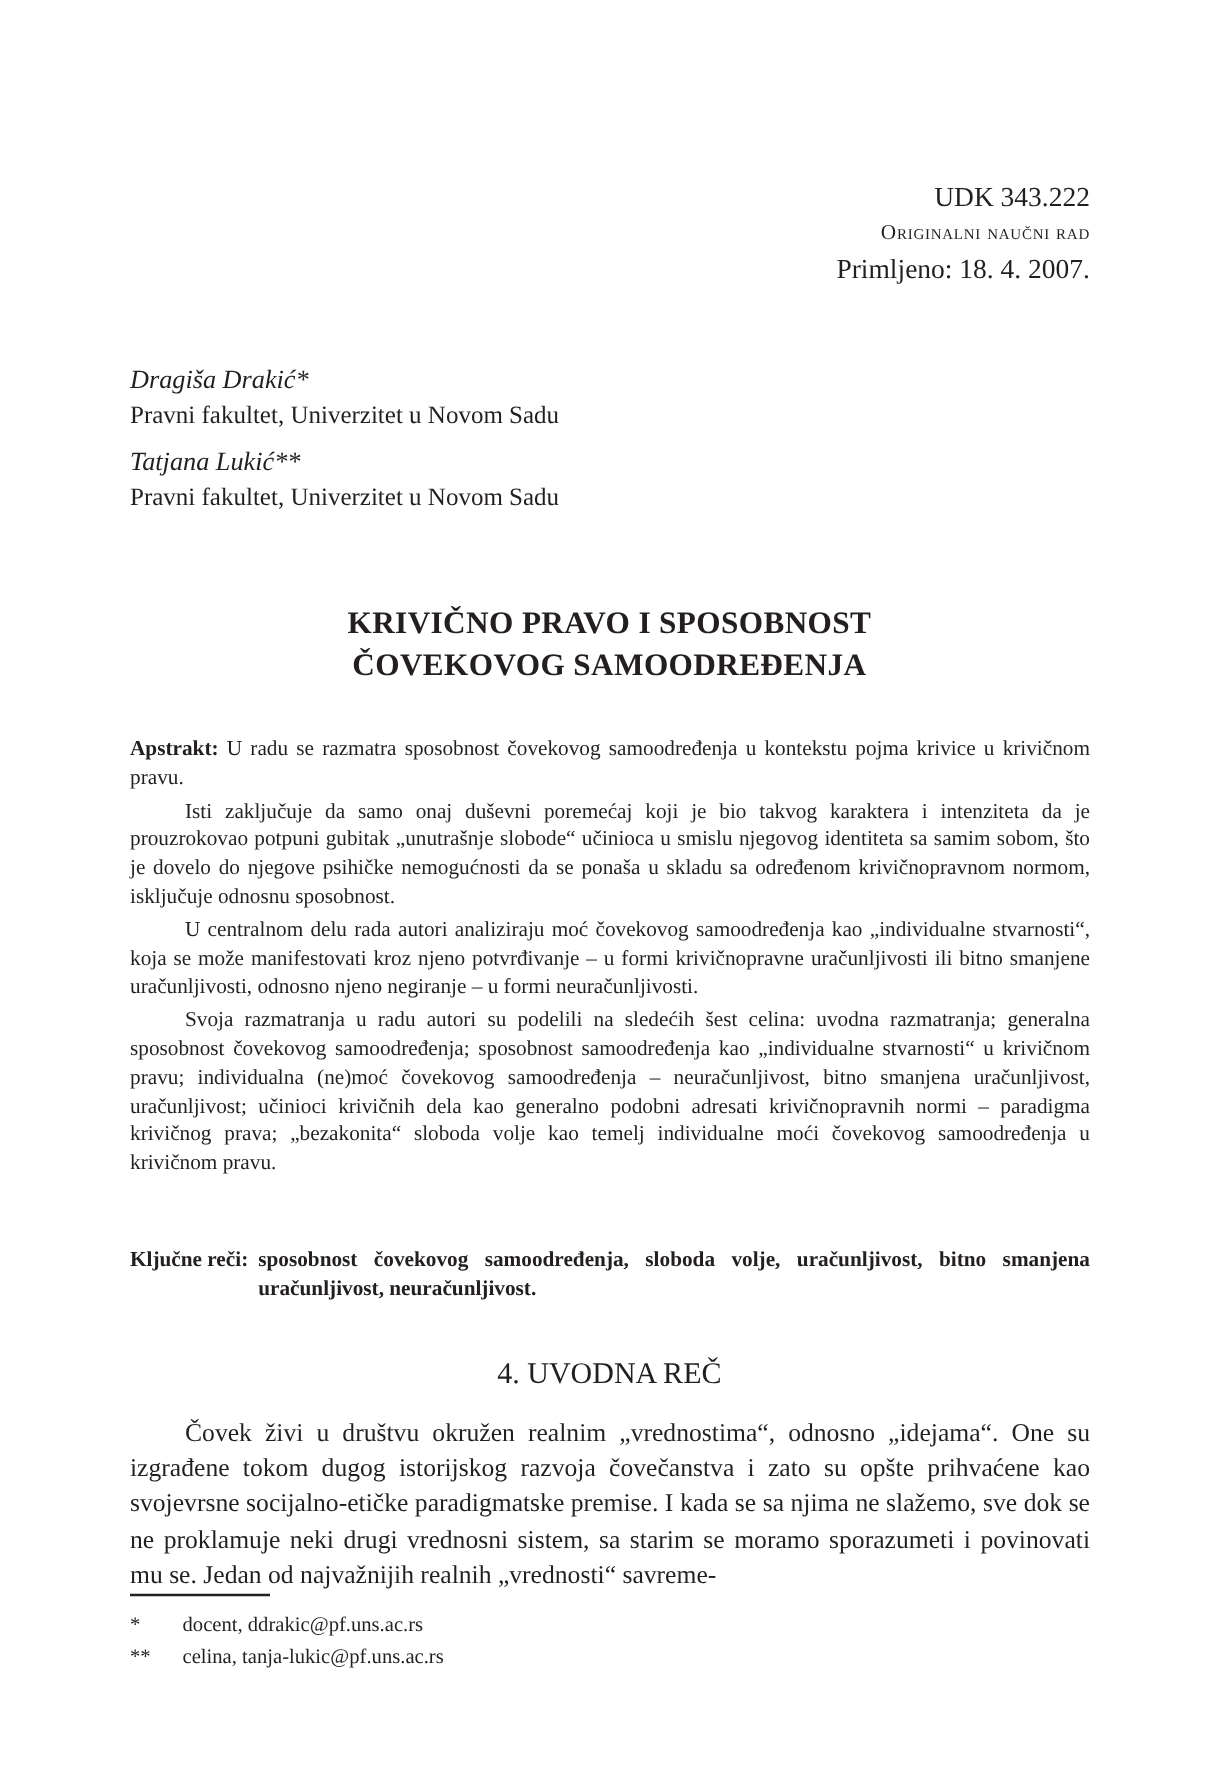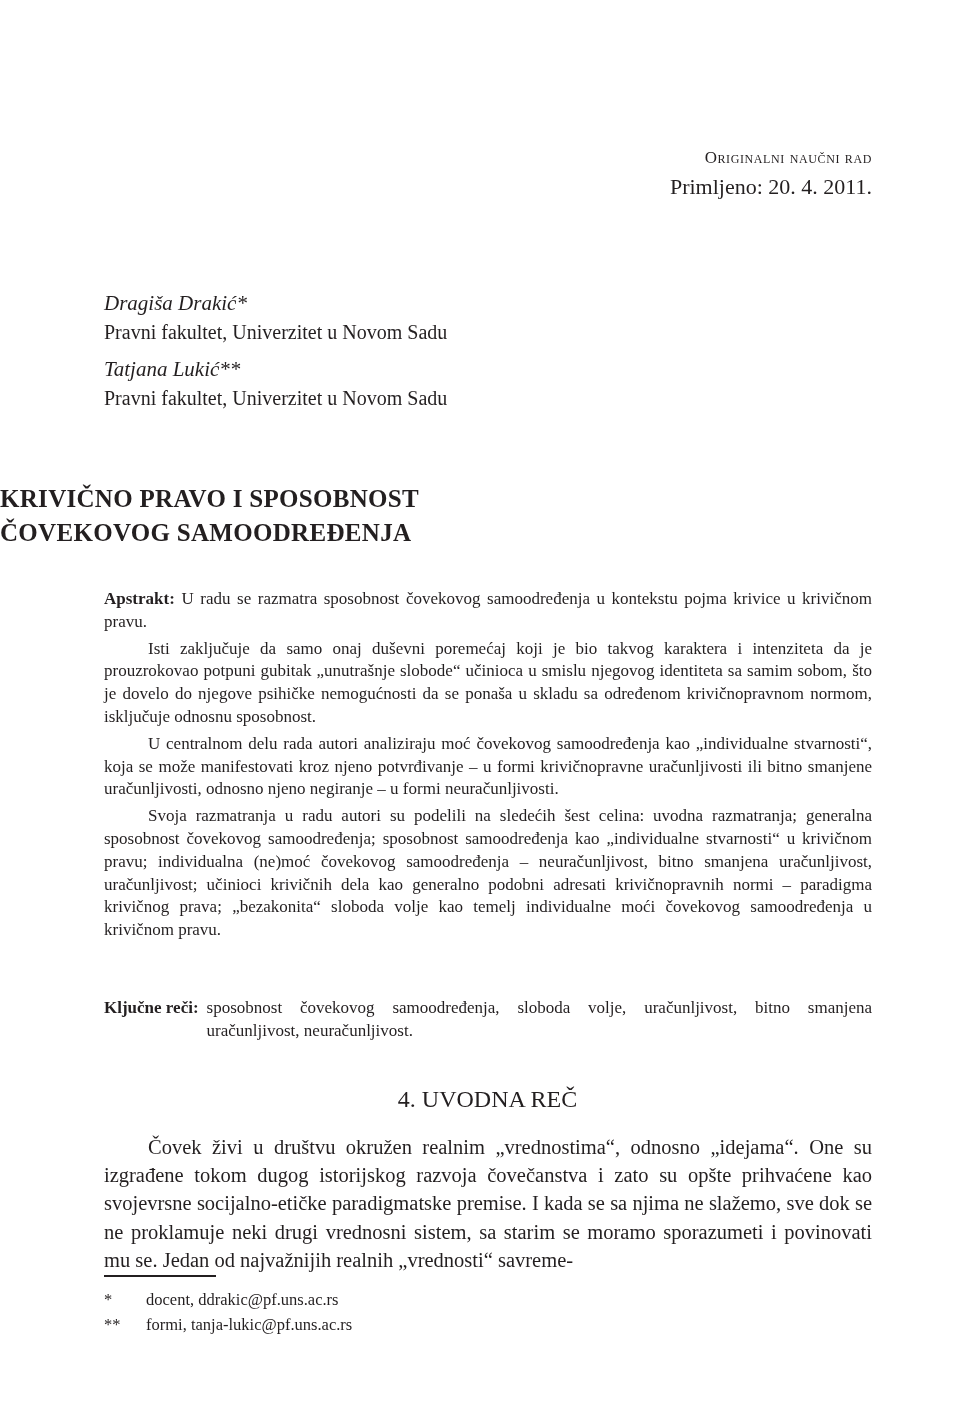--- a/index.html
+++ b/index.html
@@ -10,54 +10,55 @@
   .meta { position:absolute; right:103px; top:144px; text-align:right; }
   .meta .udk { font-size:22px; line-height:28px; }
   .meta .type { font-size:17px; line-height:28px; font-variant:small-caps; letter-spacing:0.6px; }
   .meta .received { font-size:22px; line-height:30px; }
 
   .authors { position:absolute; left:104px; top:289px; }
   .author { margin-bottom:8px; }
   .author .name { font-style:italic; font-size:21px; line-height:28px; }
   .author .affil { font-size:20px; line-height:30px; }
 
-  .title { position:absolute; left:0; width:975px; top:482px; text-align:left;
+  .title { position:absolute; left:0; width:975px; top:482px; text-align:center;
            font-weight:bold; font-size:25px; line-height:34px; letter-spacing:0.3px;font-family:Liberation Serif, serif; }
 
   .abstract { position:absolute; left:104px; width:768px; top:588px;
               font-size:17px; line-height:22.8px; text-align:justify; }
   .abstract p { margin:0 0 4px 0; }
   .abstract p.indent { text-indent:44px; }
   .abstract .lbl { font-weight:bold; }
 
   .keywords { position:absolute; left:104px; width:768px; top:996px;
               font-size:17px; line-height:23px; display:flex; }
   .keywords .lbl { font-weight:bold; white-space:nowrap; margin-right:8px; }
-  .keywords .val { text-align:justify; }
+  .keywords .val { text-align:justify;font-weight:bold; }
 
   .section-heading { position:absolute; left:0; width:975px; top:1083px; text-align:center;
                      font-size:24px; line-height:32px; }
 
   .body-text { position:absolute; left:104px; width:768px; top:1133px;
                font-size:20.5px; line-height:28.2px; text-align:justify; }
   .body-text p { margin:0; text-indent:44px; }
 
   .fn-rule { position:absolute; left:104px; top:1275px; width:112px; height:1.5px; background:#231f20; }
   .footnotes { position:absolute; left:104px; top:1287px; font-size:16.5px; line-height:25px; }
   .fn { display:flex; }
   .fn .mark { width:42px; }
 </style>
 </head>
 <body>
 
 <div class="page">
 
   <div class="meta">
+    <div class="udk">UDK 343.222</div>
     <div class="type">Originalni naučni rad</div>
-    <div class="received">Primljeno: 20. 4. 2011.</div>
+    <div class="received">Primljeno: 18. 4. 2007.</div>
   </div>
 
   <div class="authors">
     <div class="author">
       <div class="name">Dragiša Drakić*</div>
       <div class="affil">Pravni fakultet, Univerzitet u Novom Sadu</div>
     </div>
     <div class="author">
       <div class="name">Tatjana Lukić**</div>
       <div class="affil">Pravni fakultet, Univerzitet u Novom Sadu</div>
@@ -88,17 +89,17 @@
   </div>
 
   <div class="fn-rule"></div>
   <div class="footnotes">
     <div class="fn">
       <span class="mark">*</span>
       <span>docent, ddrakic@pf.uns.ac.rs</span>
     </div>
     <div class="fn">
       <span class="mark">**</span>
-      <span>formi, tanja-lukic@pf.uns.ac.rs</span>
+      <span>celina, tanja-lukic@pf.uns.ac.rs</span>
     </div>
   </div>
 
 </div>
 
 </body></html>

